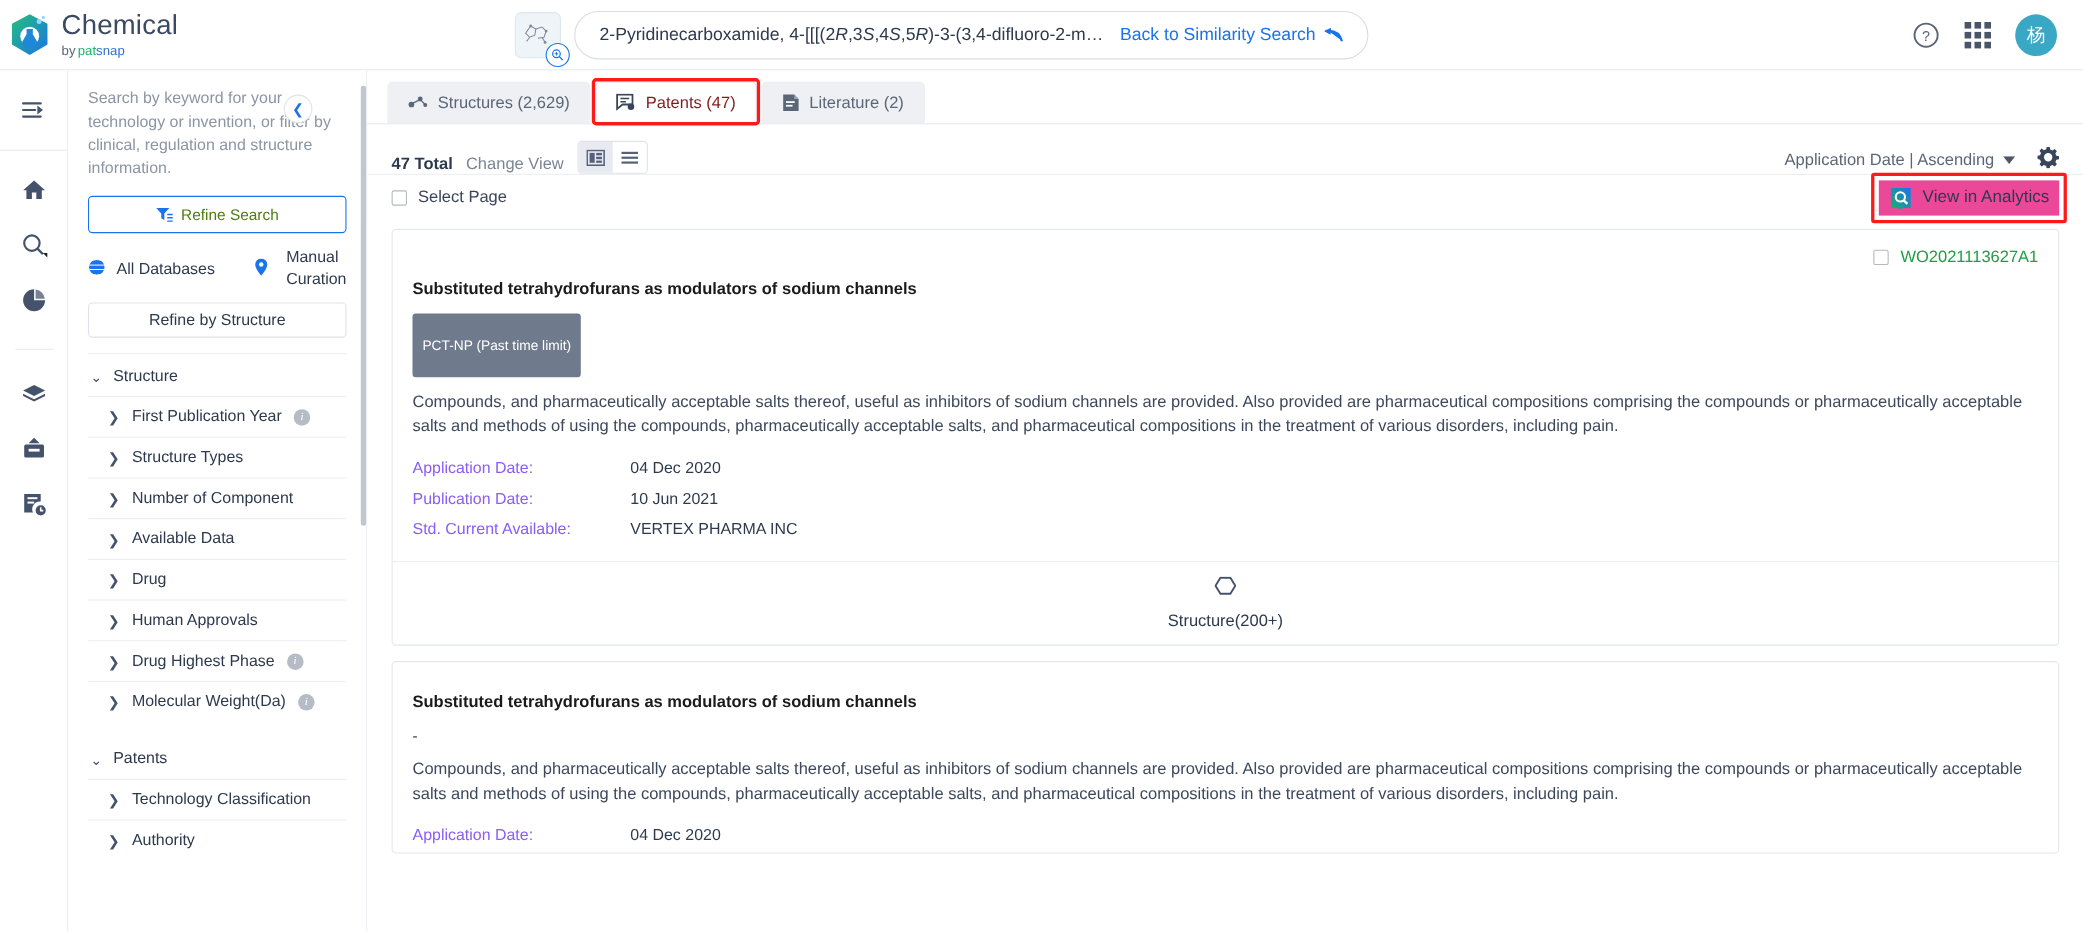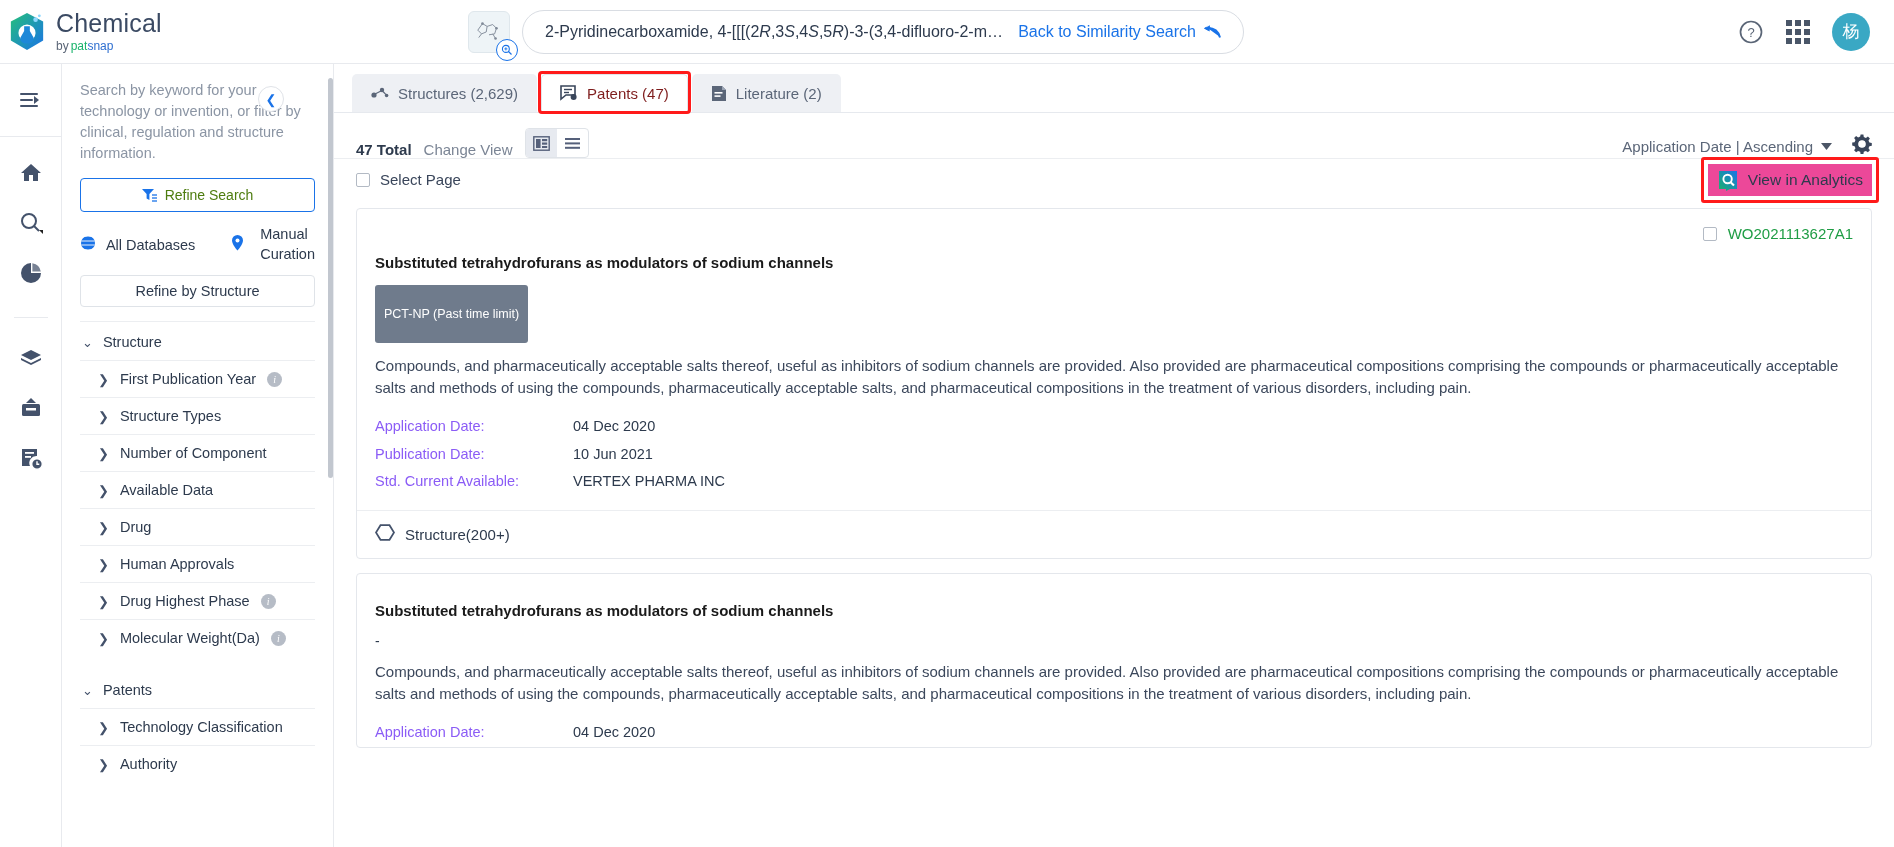--- a/index.html
+++ b/index.html
@@ -198,21 +198,21 @@
     padding: 22px 9px; border-radius: 3px;
   }
   .dash { margin-top: 14px; font-size: 14px; color: #2d3a4d; }
   .abstract { font-size: 15px; line-height: 1.48; color: #3c485c; margin-top: 12px; }
   .meta { margin-top: 14px; }
   .meta-row { display: flex; font-size: 14.5px; line-height: 1.9; }
   .meta-k { width: 198px; color: #8b5cf6; }
   .meta-v { color: #2d3a4d; }
   .card-foot {
     border-top: 1px solid #eceef1; margin: 14px -18px 0 -18px; padding: 13px 18px;
-    display: flex; align-items: center; gap: 10px;
+    display: flex; align-items: center; gap: 10px; flex-direction: column;
   }
   .struct-link { font-size: 15px; color: #2d3a4d; cursor: pointer; }
 </style>
 </head>
 <body>
 
 <div class="app">
 
   <div class="topbar">
     <div class="brand">

